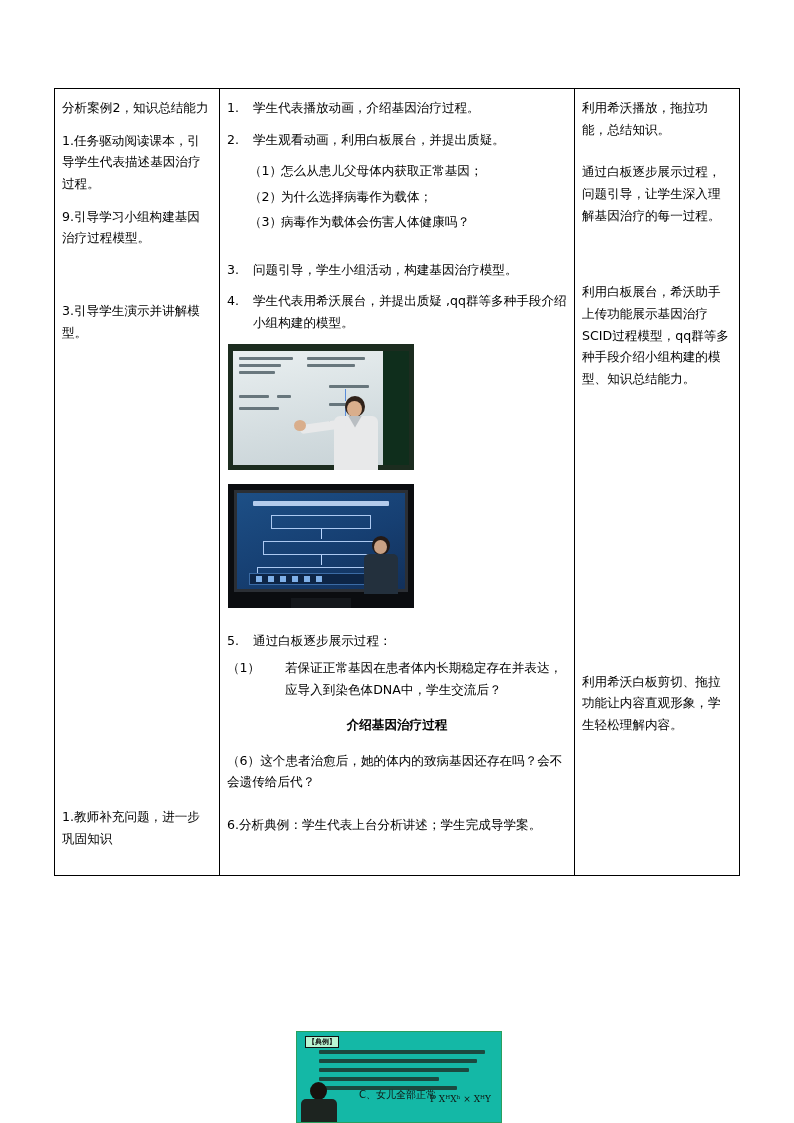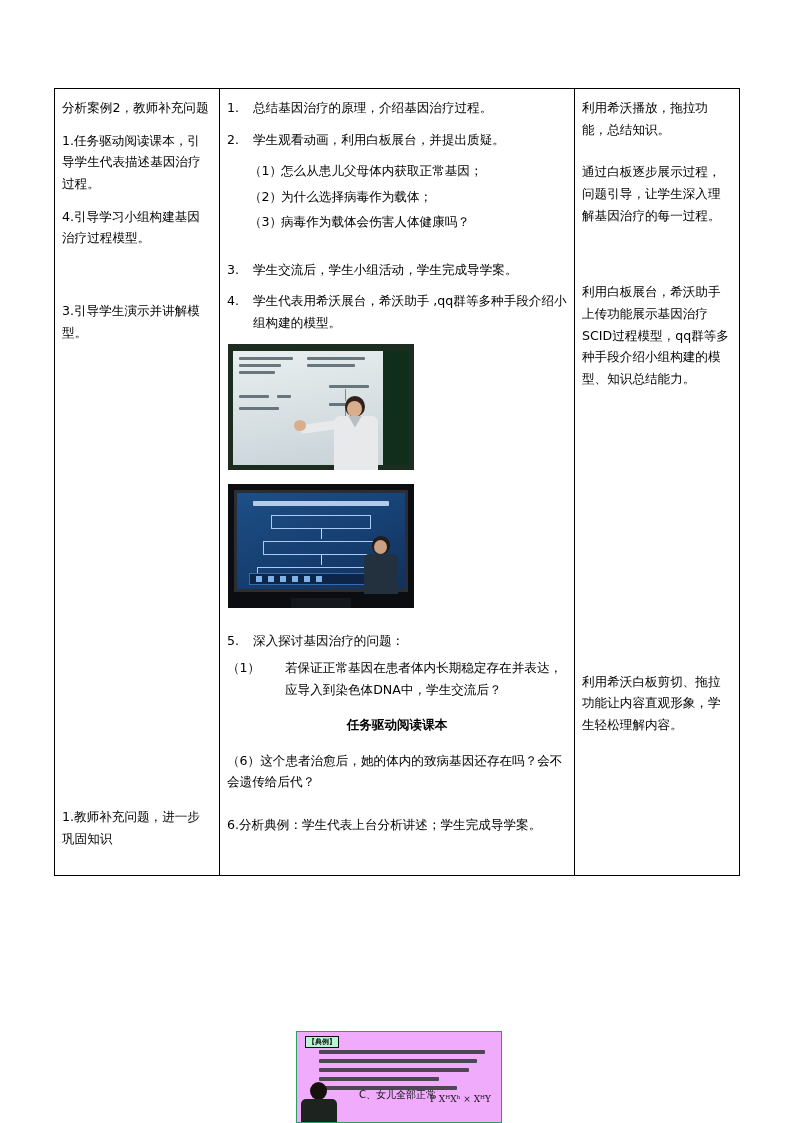--- a/index.html
+++ b/index.html
@@ -173,21 +173,21 @@
   .p2-stand{
     position:absolute;left:50%;bottom:0;width:60px;height:10px;margin-left:-30px;
     background:#15181c;
   }
 
   
   .photo3{
     position:absolute;
     left:296px;bottom:0;
     width:204px;height:90px;
-    background:#f0abfc;
+    background:#14b8a6;
     overflow:hidden;
     border:1px solid #2aa05e;
   }
   .p3-title{
     position:absolute;left:8px;top:4px;
     font-size:7px;font-weight:bold;color:#111;
     border:1px solid #111;padding:0 2px;background:#b9f5d3;
   }
   .p3-line{
     position:absolute;left:22px;height:4px;background:#1d2a22;opacity:.78;border-radius:1px;
@@ -214,39 +214,39 @@
 </head>
 <body>
 
 <div class="page">
 
   <table class="lesson">
     <tbody>
         <tr>
 
       <td class="col-a">
-        <p>分析案例2，教师补充问题</p>
+        <p>分析案例2，知识总结能力</p>
         <p>1.任务驱动阅读课本，引导学生代表描述基因治疗过程。</p>
-        <p>4.引导学习小组构建基因治疗过程模型。</p>
+        <p>9.引导学习小组构建基因治疗过程模型。</p>
 
         <div class="gap-lg"></div>
 
         <p>3.引导学生演示并讲解模型。</p>
 
         <div style="height:452px"></div>
 
         <p>1.教师补充问题，进一步巩固知识</p>
       </td>
 
       <td class="col-b">
 
         <ul class="olist">
           <li>
             <span class="num">1.</span>
-            <span>总结基因治疗的原理，介绍基因治疗过程。</span>
+            <span>学生代表播放动画，介绍基因治疗过程。</span>
           </li>
           <li>
             <span class="num">2.</span>
             <span>学生观看动画，利用白板展台，并提出质疑。</span>
           </li>
         </ul>
 
         <ul class="plist">
           <li>
             <span class="pnum">（1）</span>
@@ -260,25 +260,25 @@
             <span class="pnum">（3）</span>
             <span>病毒作为载体会伤害人体健康吗？</span>
           </li>
         </ul>
 
         <div class="gap-md"></div>
 
         <ul class="olist">
           <li>
             <span class="num">3.</span>
-            <span>学生交流后，学生小组活动，学生完成导学案。</span>
+            <span>问题引导，学生小组活动，构建基因治疗模型。</span>
           </li>
           <li>
             <span class="num">4.</span>
-            <span>学生代表用希沃展台，希沃助手 ,qq群等多种手段介绍小组构建的模型。</span>
+            <span>学生代表用希沃展台，并提出质疑 ,qq群等多种手段介绍小组构建的模型。</span>
           </li>
         </ul>
 
         <div class="photo photo1">
           <div class="p1-board">
             <div class="p1-ink" style="left:6px;top:6px;width:54px;height:3px"></div>
             <div class="p1-ink" style="left:6px;top:13px;width:42px;height:3px"></div>
             <div class="p1-ink" style="left:6px;top:20px;width:36px;height:3px"></div>
             <div class="p1-ink" style="left:74px;top:6px;width:58px;height:3px"></div>
             <div class="p1-ink" style="left:74px;top:13px;width:48px;height:3px"></div>
@@ -327,31 +327,31 @@
             <div class="p2-body"></div>
           </div>
           <div class="p2-stand"></div>
         </div>
 
         <div class="gap-md"></div>
 
         <p class="tight">
           <span>5.</span>
           <span style="display:inline-block;width:6px"></span>
-          <span>深入探讨基因治疗的问题：</span>
+          <span>通过白板逐步展示过程：</span>
         </p>
 
         <ul class="plist" style="margin-top:6px">
           <li style="padding-left:58px">
             <span class="pnum" style="left:0">（1）</span>
             <span>若保证正常基因在患者体内长期稳定存在并表达，应导入到染色体DNA中，学生交流后？</span>
           </li>
         </ul>
 
-        <p class="bold-center">任务驱动阅读课本</p>
+        <p class="bold-center">介绍基因治疗过程</p>
 
         <p>（6）这个患者治愈后，她的体内的致病基因还存在吗？会不会遗传给后代？</p>
 
         <div class="gap-sm"></div>
 
         <p>6.分析典例：学生代表上台分析讲述；学生完成导学案。</p>
 
         <div style="height:18px"></div>
       </td>
 

